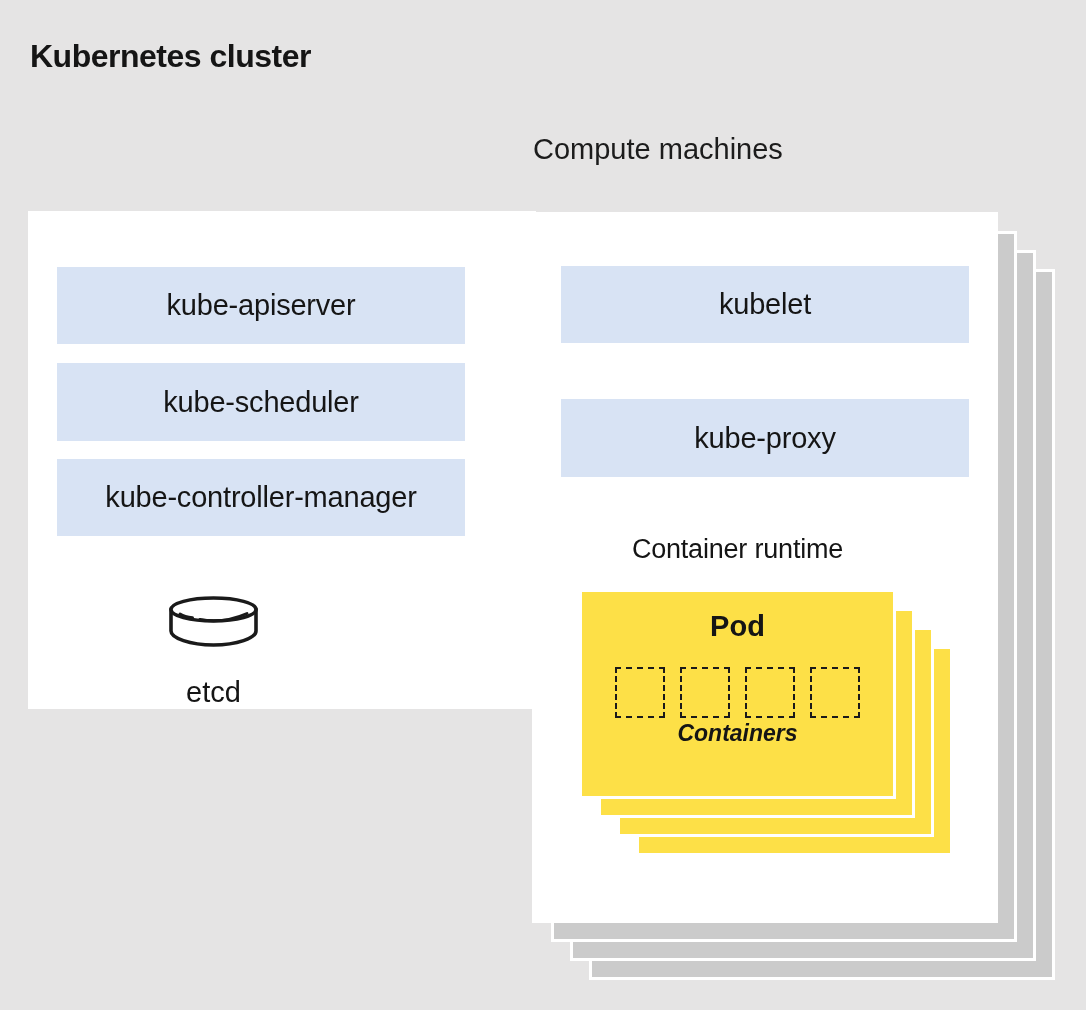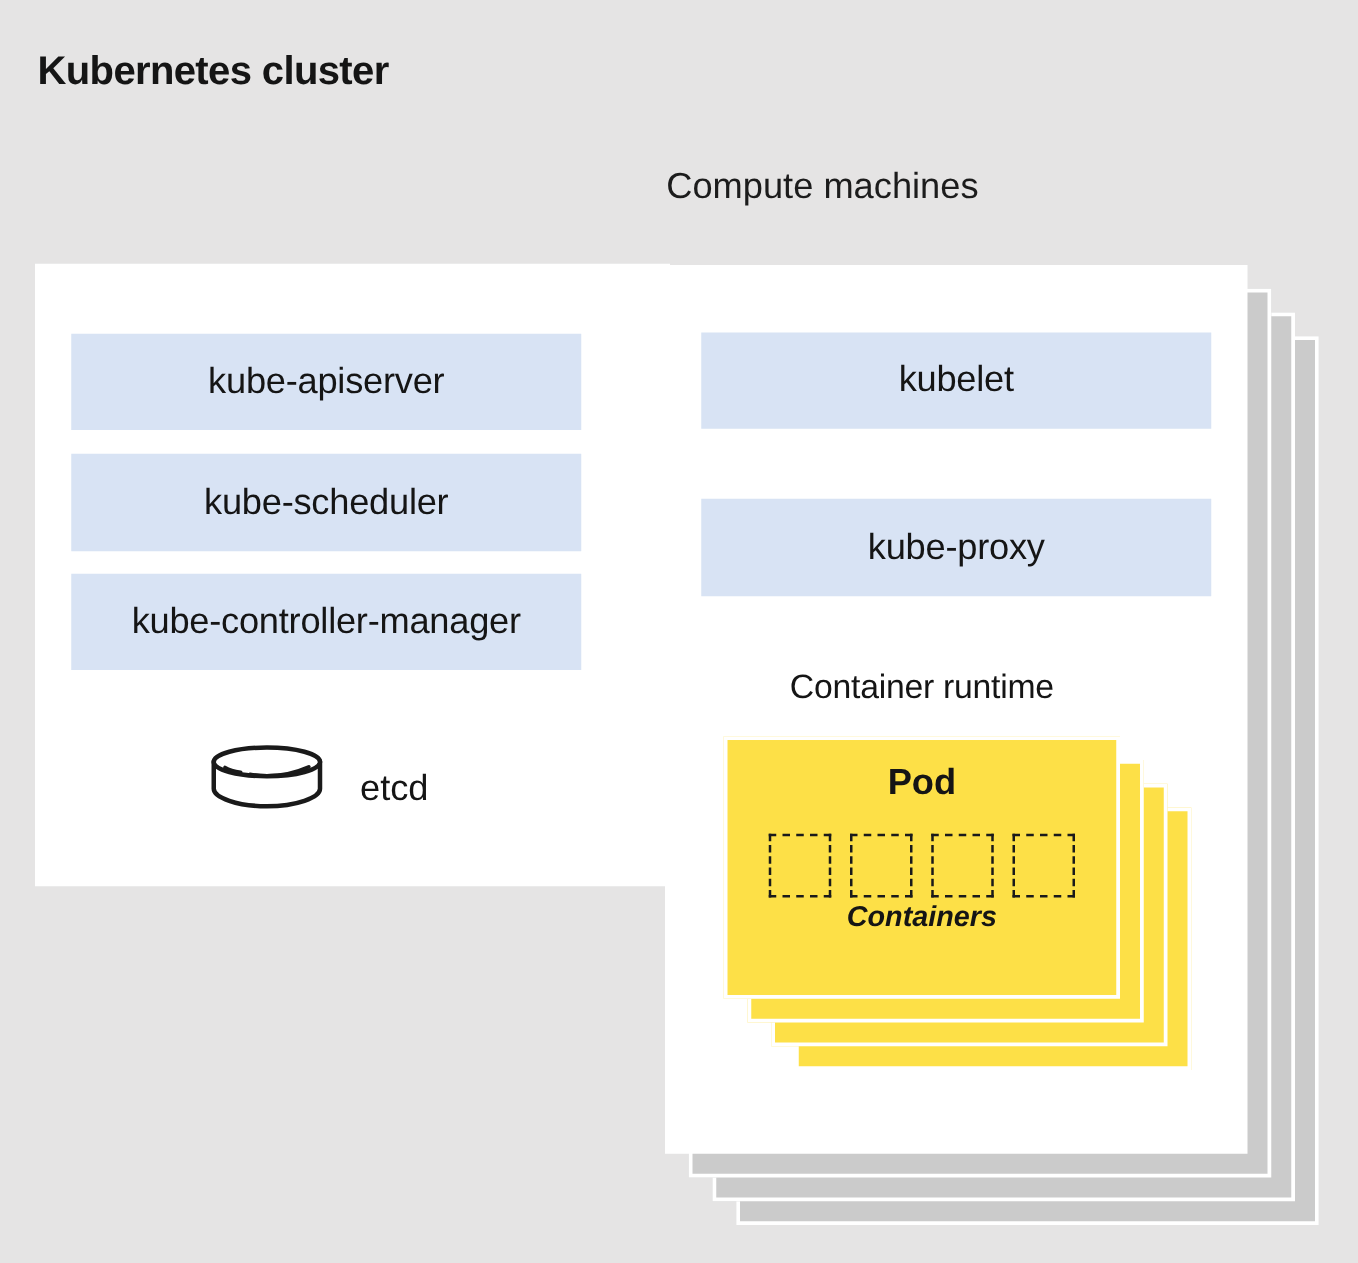--- a/index.html
+++ b/index.html
@@ -44,21 +44,21 @@
     font-size:29px;font-weight:500;letter-spacing:-0.2px;
   }
   .cp-row-1{top:56px;}
   .cp-row-2{top:152px;height:78px;}
   .cp-row-3{top:248px;}
   .cm-row-1{top:54px;}
   .cm-row-2{top:151px;height:78px;margin-top:36px;}
 
   .etcd-group{
     position:absolute;left:139px;top:384px;
-    display:flex;align-items:flex-end;gap:28px;
+    display:flex;align-items:center;gap:28px;flex-direction:column;
   }
   .etcd-label{font-size:29px;font-weight:500;}
 
   .runtime-label{
     position:absolute;left:47px;top:322px;width:317px;
     text-align:center;font-size:27px;font-weight:400;letter-spacing:-0.2px;
   }
 
   .pod-layer{
     position:absolute;width:317px;height:210px;

